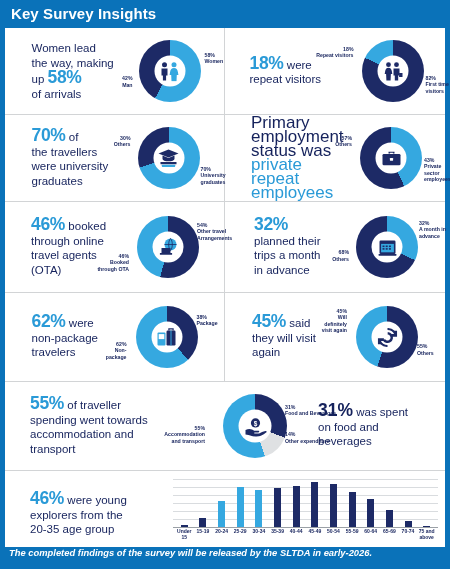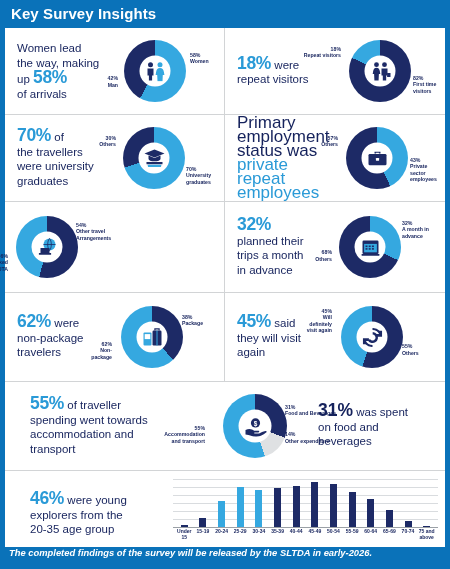--- a/index.html
+++ b/index.html
@@ -26,21 +26,21 @@
     position:absolute;left:5px;top:28px;right:5px;bottom:22px;
     background:#ffffff;box-sizing:border-box;
   }
   .row{display:flex;position:relative;}
   .row + .row{border-top:1px solid #d2d4d6;}
   .cell{
     position:relative;box-sizing:border-box;
     display:flex;align-items:center;
     padding:4px 3px;
   }
-  .cell.half{width:50%;}
+  .cell.half{width:50%;justify-content:center;}
   .cell.vdiv{border-right:1px solid #d2d4d6;}
   .cell.full{width:100%;padding-left:16px;}
 
   
   .stat-text{
     color:#15225c;font-size:11.5px;line-height:14.5px;
     padding-left:9px;padding-right:3px;
   }
   .stat-text .big{
     color:#2a9ad7;font-size:17.5px;font-weight:bold;
@@ -241,20 +241,26 @@
           <div class="lbl r" style="left:70px;top:30px;width:30px;white-space:normal;">
             <span class="pc">43%</span>
             <span>Private sector employees</span>
           </div>
         </div>
       </div>
     </div>
 
     <div class="row" style="height:90px;">
       <div class="cell half vdiv">
+        <div class="stat-text" style="width:95px;">
+          <span class="big">46%</span><span> booked</span><br>
+          <span>through online</span><br>
+          <span>travel agents</span><br>
+          <span>(OTA)</span>
+        </div>
         <div class="donut-wrap" style="width:78px;">
           <div class="donut" style="width:62px;height:62px;background:conic-gradient(#1d2a66 0deg 194.4deg,#35a8e0 194.4deg 360deg);">
             <div class="hole" style="width:31px;height:31px;">
               <svg width="22" height="20" viewBox="0 0 22 20">
                 <circle cx="13" cy="7" r="6" fill="#35a8e0"></circle>
                 <path d="M7 7h12M13 1c2.4 2.6 2.4 9.4 0 12M13 1c-2.4 2.6-2.4 9.4 0 12" stroke="#1d2a66" stroke-width=".8" fill="none"></path>
                 <path d="M4 10.5h9v5H4z" fill="#1d2a66"></path>
                 <path d="M2.4 15.5h12.2v1.8H2.4z" fill="#1d2a66"></path>
               </svg>
             </div>

